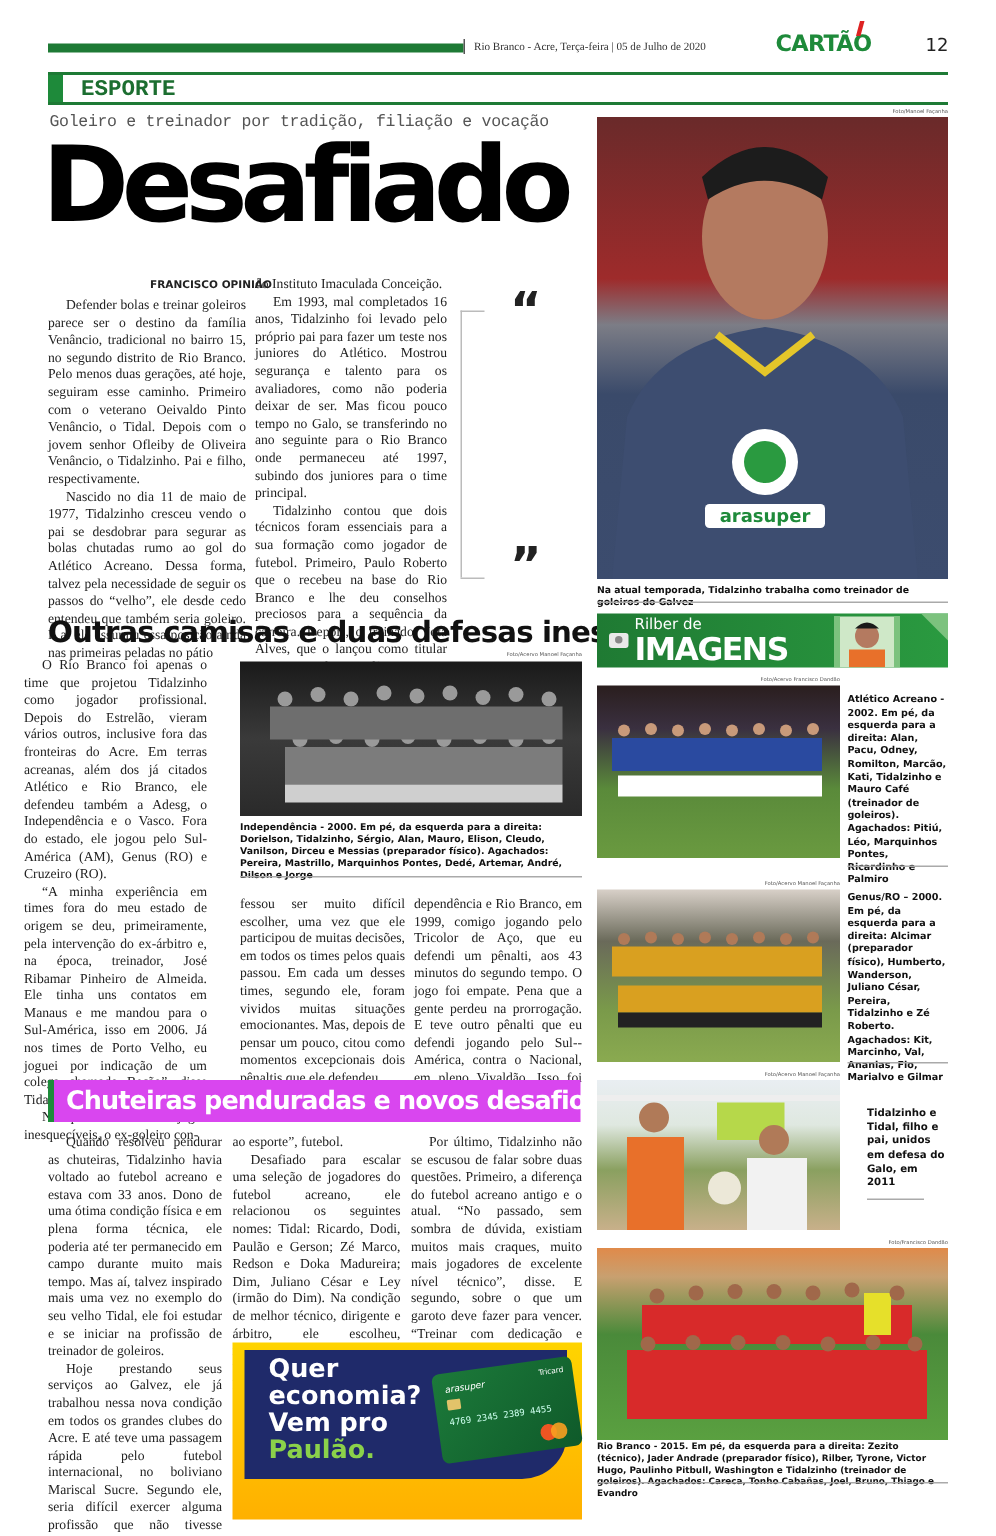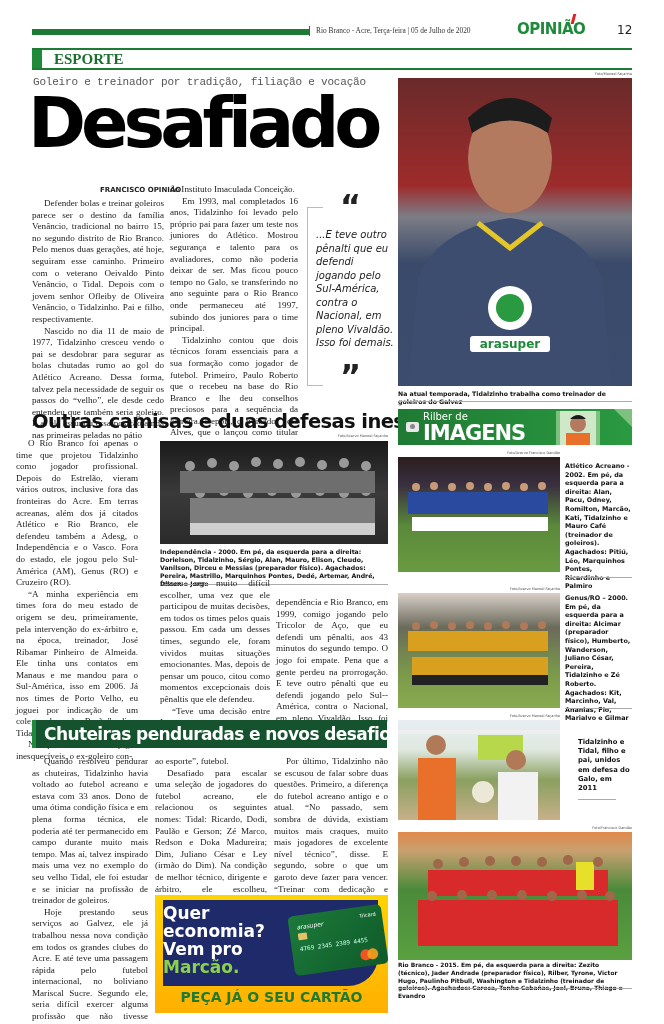--- a/index.html
+++ b/index.html
@@ -6,69 +6,69 @@
 body{width:664px;height:1024px;background:#fff;position:relative;overflow:hidden;font-family:"Liberation Serif",serif;color:#222}
 .abs{position:absolute}
 .topbar{left:32px;top:29px;width:277px;height:6px;background:#1e7a35}
 .topbar-end{left:309px;top:26px;width:1px;height:10px;background:#555}
 .dateline{left:316px;top:26px;font-size:7.4px;color:#333;white-space:nowrap}
 .logo{left:517px;top:20px;font-family:"DejaVu Sans",sans-serif;font-weight:bold;font-size:15px;color:#1e8a3a;letter-spacing:-0.5px}
 .logo-excl{position:absolute;left:55px;top:-6px;width:3px;height:10px;background:#d22;transform:skewX(-15deg)}
 .pagenum{left:617px;top:23px;font-family:"DejaVu Sans",sans-serif;font-size:12px;color:#222}
 .section{left:32px;top:48px;width:600px;height:22px;border-top:2px solid #1e7a35;border-bottom:2px solid #1e7a35}
 .section-block{position:absolute;left:0;top:0;width:10px;height:18px;background:#1e8a3a}
-.section-label{position:absolute;left:22px;top:1px;font-family:Liberation Serif, serif;font-weight:bold;font-size:15px;color:#1c6e30}
+.section-label{position:absolute;left:22px;top:1px;font-family:Liberation Mono, monospace;font-weight:bold;font-size:15px;color:#1c6e30}
 .kicker{left:33px;top:76px;font-family:Liberation Mono, monospace;font-size:11px;color:#555;letter-spacing:-0.2px}
 .headline{left:28px;top:88px;font-family:"DejaVu Sans",sans-serif;font-weight:bold;font-size:70px;letter-spacing:-5px;color:#000;line-height:1}
 .byline{left:100px;top:186px;font-family:"DejaVu Sans",sans-serif;font-weight:bold;font-size:7px;color:#222}
 .col{font-size:9.1px;line-height:11.6px;text-align:justify;color:#222;hyphens:auto}
 .col p{text-indent:12px}
 .col p.noind{text-indent:0}
 .pull{left:300px;top:190px;width:96px;height:200px}
 .pull-line{position:absolute;left:7px;top:17px;width:1px;height:178px;background:#bbb}
 .pull-ht{position:absolute;left:7px;top:17px;width:16px;height:1px;background:#bbb}
 .pull-hb{position:absolute;left:7px;top:195px;width:16px;height:1px;background:#bbb}
 .q-open{position:absolute;left:40px;top:0;font-family:"DejaVu Sans",sans-serif;font-weight:bold;font-size:32px;color:#222;line-height:1}
 .q-close{position:absolute;left:40px;top:170px;font-family:"DejaVu Sans",sans-serif;font-weight:bold;font-size:32px;color:#222;line-height:1}
 .q-text{position:absolute;left:16px;top:38px;width:80px;font-family:"DejaVu Sans",sans-serif;font-style:italic;font-size:10px;line-height:13.5px;color:#222}
 .credit{font-family:"DejaVu Sans",sans-serif;font-size:3.5px;color:#555;text-align:right;white-space:nowrap}
 .photo{overflow:hidden}
 .caption{font-family:"DejaVu Sans",sans-serif;font-weight:bold;font-size:6.2px;line-height:8px;color:#111}
 .capline{height:1px;background:#aaa}
 .h2{font-family:"DejaVu Sans",sans-serif;font-weight:bold;color:#111;letter-spacing:-0.6px;white-space:nowrap}
-.black-bar{left:32px;top:720px;width:355px;height:28px;background:#14532d}
+.black-bar{left:32px;top:720px;width:355px;height:28px;background:#d946ef}
 .black-bar-accent{position:absolute;left:0;top:0;width:4px;height:28px;background:#1e8a3a}
 .black-bar .h2{position:absolute;left:12px;top:4px;color:#fff;font-size:17px}
 .gallery{left:398px;top:409px;width:234px;height:36px;background:linear-gradient(90deg,#1f7a33,#2a9a40);overflow:hidden}
 .gallery-corner{position:absolute;right:0;top:0;width:0;height:0;border-top:18px solid #7cc27e;border-left:18px solid transparent}
 .gallery-cam{position:absolute;left:8px;top:13px;width:13px;height:10px;border-radius:2px;background:#e9e9e9}
 .gallery-cam:after{content:"";position:absolute;left:4px;top:2px;width:5px;height:5px;border-radius:50%;background:#888}
 .gallery-l1{position:absolute;left:25px;top:2px;font-family:"DejaVu Sans",sans-serif;font-size:10px;color:#fff}
 .gallery-l2{position:absolute;left:25px;top:12px;font-family:"DejaVu Sans",sans-serif;font-weight:bold;font-size:21px;color:#fff;letter-spacing:-1px;line-height:24px}
 .gallery-face{position:absolute;left:158px;top:2px;width:44px;height:34px;background:#cfe8c8;border-left:4px solid #7cc27e;border-right:4px solid #7cc27e}
 .ad{left:155px;top:895px;width:233px;height:118px;background:linear-gradient(180deg,#ffd400,#ffb000)}
 .ad-panel{position:absolute;left:8px;top:5px;width:215px;height:86px;background:#1f2a6a;border-radius:0 0 30px 0}
-.ad-text{position:absolute;left:0;top:4px;font-family:"DejaVu Sans",sans-serif;font-weight:bold;font-size:17px;line-height:18px;color:#fff}
+.ad-text{position:absolute;left:16px;top:4px;font-family:"DejaVu Sans",sans-serif;font-weight:bold;font-size:17px;line-height:18px;color:#fff}
 .ad-green{color:#8bd14a}
 .ad-card{position:absolute;left:128px;top:10px;width:94px;height:60px;background:linear-gradient(135deg,#1c7a3a,#0f5a2a);border-radius:5px;transform:rotate(-8deg)}
 .ad-card-brand{position:absolute;left:8px;top:8px;font-family:"DejaVu Sans",sans-serif;font-size:6px;color:#fff;font-style:italic}
 .ad-card-tri{position:absolute;right:6px;top:6px;font-family:"DejaVu Sans",sans-serif;font-size:5px;color:#fff}
 .ad-card-num{position:absolute;left:8px;top:30px;font-family:"DejaVu Sans Mono",monospace;font-size:6px;color:#cfe}
 .ad-card-chip{position:absolute;left:8px;top:18px;width:9px;height:7px;background:#e2c36a;border-radius:1px}
 .ad-mc1{position:absolute;right:16px;bottom:6px;width:11px;height:11px;border-radius:50%;background:#e52}
 .ad-mc2{position:absolute;right:9px;bottom:6px;width:11px;height:11px;border-radius:50%;background:#f9a020;opacity:.9}
 .ad-cta{position:absolute;left:0;top:94px;width:233px;text-align:center;font-family:"DejaVu Sans",sans-serif;font-weight:bold;font-size:14px;color:#1f7a33}
 </style>
 </head>
 <body>
 
 <div class="abs topbar"></div>
 <div class="abs topbar-end"></div>
 <div class="abs dateline">Rio Branco - Acre, Terça-feira | 05 de Julho de 2020</div>
-<div class="abs logo"><span>OPINIÃO</span><span class="logo-excl"></span></div>
+<div class="abs logo"><span>CARTÃO</span><span class="logo-excl"></span></div>
 <div class="abs pagenum">12</div>
 
 <div class="abs section">
   <div class="section-block"></div>
   <div class="section-label">ESPORTE</div>
 </div>
 
 <div class="abs kicker">Goleiro e treinador por tradição, filiação e vocação</div>
 <div class="abs headline">Desafiado</div>
 <div class="abs byline">FRANCISCO OPINIÃO</div>
@@ -81,21 +81,20 @@
   <p class="noind">do Instituto Imaculada Conceição.</p>
   <p>Em 1993, mal completados 16 anos, Tidalzinho foi levado pelo próprio pai para fazer um teste nos juniores do Atlético. Mostrou segurança e talento para os avaliadores, como não poderia deixar de ser. Mas ficou pouco tempo no Galo, se transferindo no ano seguinte para o Rio Branco onde permaneceu até 1997, subindo dos juniores para o time principal.</p>
   <p>Tidalzinho contou que dois técnicos foram essenciais para a sua formação como jogador de futebol. Primeiro, Paulo Roberto que o recebeu na base do Rio Branco e lhe deu conselhos preciosos para a sequência da carreira. Depois, o treinador Jota Alves, que o lançou como titular num jogo do Estrelão contra a Adesg. “Nós ganhamos de 3 a 0”, disse o ex-goleiro.</p>
 </div>
 
 <div class="abs pull">
   <div class="pull-line"></div>
   <div class="pull-ht"></div>
   <div class="pull-hb"></div>
   <div class="q-open">“</div>
-  <div class="q-text">...E teve outro pênalti que eu defendi jogando pelo Sul-América, contra o Nacional, em pleno Vivaldão. Isso foi demais.</div>
   <div class="q-close">”</div>
 </div>
 
 <div class="abs credit" style="left:398px;top:72px;width:234px">Foto/Manoel Façanha</div>
 <div class="abs photo" style="left:398px;top:78px;width:234px;height:308px;background:linear-gradient(180deg,#6a2a2a 0%,#9e2b2b 35%,#7c7d86 45%,#3a4a6a 60%,#3c4c6e 100%)">
   <svg width="234" height="308">
     <ellipse cx="112" cy="80" rx="42" ry="55" fill="#b47a60"></ellipse>
     <path d="M70 40 Q112 0 154 40 L150 55 Q112 30 74 55 Z" fill="#1c1c1c"></path>
     <path d="M10 308 L20 200 Q40 150 112 140 Q184 150 204 200 L214 308 Z" fill="#3d4d70"></path>
     <path d="M80 145 L112 170 L144 145" stroke="#e5c62a" stroke-width="5" fill="none"></path>
@@ -136,21 +135,21 @@
         <circle cx="184" cy="52" r="5"></circle>
         <circle cx="206" cy="50" r="5"></circle>
     </g>
     <rect x="20" y="30" width="195" height="22" fill="#6e6e6e"></rect>
     <rect x="30" y="57" width="185" height="25" fill="#7c7c7c"></rect>
     <rect x="30" y="82" width="185" height="12" fill="#cfcfcf"></rect>
   </svg>
 </div>
 <div class="abs caption" style="left:160px;top:548px;width:228px">Independência - 2000. Em pé, da esquerda para a direita: Dorielson, Tidalzinho, Sérgio, Alan, Mauro, Elison, Cleudo, Vanilson, Dirceu e Messias (preparador físico). Agachados: Pereira, Mastrillo, Marquinhos Pontes, Dedé, Artemar, André, Dilson e Jorge</div>
 <div class="abs capline" style="left:160px;top:584px;width:228px"></div>
-<div class="abs col" style="left:160px;top:578px;width:110px">
+<div class="abs col" style="left:160px;top:597px;width:110px">
   <p class="noind">fessou ser muito difícil escolher, uma vez que ele participou de muitas decisões, em todos os times pelos quais passou. Em cada um desses times, segundo ele, foram vividos muitas situações emocionantes. Mas, depois de pensar um pouco, citou como momentos excepcionais dois pênaltis que ele defendeu.</p>
   <p>“Teve uma decisão entre In-</p>
 </div>
 <div class="abs col" style="left:276px;top:597px;width:112px">
   <p class="noind">dependência e Rio Branco, em 1999, comigo jogando pelo Tricolor de Aço, que eu defendi um pênalti, aos 43 minutos do segundo tempo. O jogo foi empate. Pena que a gente perdeu na prorrogação. E teve outro pênalti que eu defendi jogando pelo Sul--América, contra o Nacional, em pleno Vivaldão. Isso foi demais”, falou Tidalzinho.</p>
 </div>
 
 <div class="abs black-bar">
   <div class="black-bar-accent"></div>
   <div class="h2">Chuteiras penduradas e novos desafios</div>
@@ -166,32 +165,31 @@
 <div class="abs col" style="left:274px;top:756px;width:114px">
   <p>Por último, Tidalzinho não se escusou de falar sobre duas questões. Primeiro, a diferença do futebol acreano antigo e o atual. “No passado, sem sombra de dúvida, existiam muitos mais craques, muito mais jogadores de excelente nível técnico”, disse. E segundo, sobre o que um garoto deve fazer para vencer. “Treinar com dedicação e respeitar o próximo ao máximo”.</p>
 </div>
 
 <div class="abs ad">
   <div class="ad-panel">
     <div class="ad-text">
       <div>Quer</div>
       <div>economia?</div>
       <div>Vem pro</div>
-      <div class="ad-green">Marcão.</div>
+      <div class="ad-green">Paulão.</div>
     </div>
     <div class="ad-card">
       <div class="ad-card-brand">arasuper</div>
       <div class="ad-card-tri">Tricard</div>
       <div class="ad-card-chip"></div>
       <div class="ad-card-num">4769 2345 2389 4455</div>
       <div class="ad-mc1"></div>
       <div class="ad-mc2"></div>
     </div>
   </div>
-  <div class="ad-cta">PEÇA JÁ O SEU CARTÃO</div>
 </div>
 
 <div class="abs gallery">
   <div class="gallery-corner"></div>
   <div class="gallery-cam"></div>
   <div class="gallery-l1">Rilber de</div>
   <div class="gallery-l2">IMAGENS</div>
   <div class="gallery-face">
     <svg width="36" height="34">
         <circle cx="18" cy="13" r="8" fill="#b47a60"></circle>

